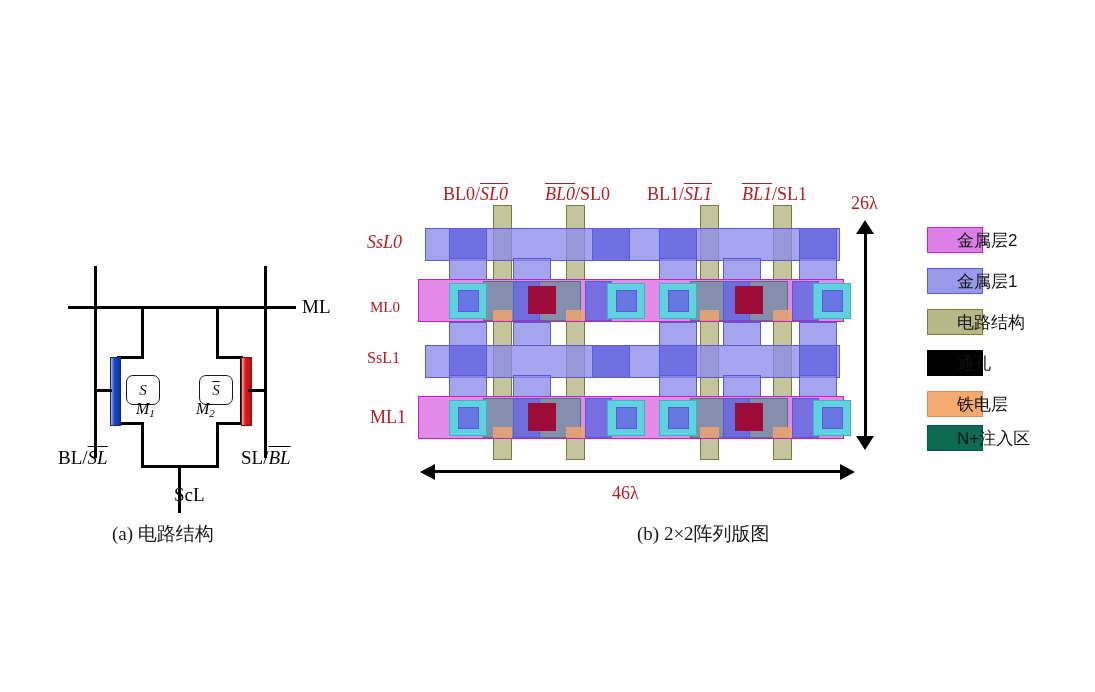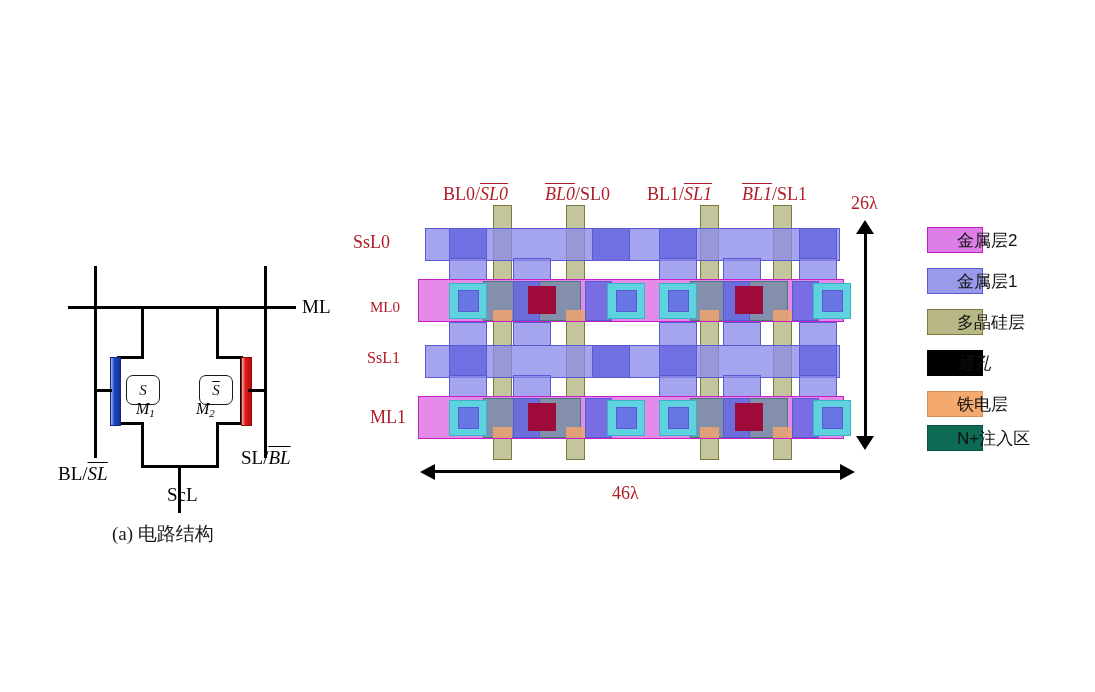--- a/index.html
+++ b/index.html
@@ -64,21 +64,21 @@
     <div class="cline" style="left:117px;top:422px;width:27px;height:3px;"></div>
     <div class="cline" style="left:141px;top:422px;width:3px;height:45px;"></div>
 
     <div class="cline" style="left:216px;top:356px;width:27px;height:3px;"></div>
     <div class="cline" style="left:240px;top:356px;width:3px;height:69px;"></div>
     <div class="cline" style="left:216px;top:422px;width:27px;height:3px;"></div>
     <div class="cline" style="left:216px;top:422px;width:3px;height:45px;"></div>
 
     <div class="cline" style="left:141px;top:465px;width:78px;height:3px;"></div>
     <div class="cline" style="left:178px;top:465px;width:3px;height:48px;"></div>
-    <div class="lbl blk" style="left:167px;top:484px;font-size:19px;">ScL</div>
+    <div class="lbl blk" style="left:174px;top:484px;font-size:19px;">ScL</div>
 
     <div class="vbar" style="left:110px;top:357px;width:9px;height:67px;
                 background:linear-gradient(90deg,#9fb4ef 0%,#1b48c4 38%,#1431a0 100%);
                 border:1px solid #0f2878;"></div>
     <div class="vbar" style="left:241px;top:357px;width:9px;height:67px;
                 background:linear-gradient(90deg,#f0b0b0 0%,#e01b1b 38%,#b90f0f 100%);
                 border:1px solid #8d0b0b;"></div>
 
     <div class="cline" style="left:94px;top:389px;width:18px;height:3px;"></div>
     <div class="cline" style="left:248px;top:389px;width:18px;height:3px;"></div>
@@ -90,21 +90,21 @@
       <span class="ovl">S</span>
     </div>
 
     <div class="lbl blk" style="left:136px;top:400px;font-size:16px;font-style:italic;">
       <span>M</span><span class="sub">1</span>
     </div>
     <div class="lbl blk" style="left:196px;top:400px;font-size:16px;font-style:italic;">
       <span>M</span><span class="sub">2</span>
     </div>
 
-    <div class="lbl blk" style="left:58px;top:463px;font-size:19px;text-align:right;">
+    <div class="lbl blk" style="left:58px;top:447px;font-size:19px;text-align:right;">
       <span>BL/</span><span class="ovl">SL</span>
     </div>
     <div class="lbl blk" style="left:241px;top:447px;font-size:19px;">
       <span>SL/</span><span class="ovl">BL</span>
     </div>
   </div>
 
   <div>
 
     <div class="lbl red" style="left:443px;top:184px;font-size:18px;">
@@ -113,21 +113,21 @@
     <div class="lbl red" style="left:545px;top:184px;font-size:18px;">
       <span class="ovl">BL0</span><span>/SL0</span>
     </div>
     <div class="lbl red" style="left:647px;top:184px;font-size:18px;">
       <span>BL1/</span><span class="ovl">SL1</span>
     </div>
     <div class="lbl red" style="left:742px;top:184px;font-size:18px;">
       <span class="ovl">BL1</span><span>/SL1</span>
     </div>
 
-    <div class="lbl red" style="left:353px;top:232px;font-size:18px;">SsL0</div>
+    <div class="lbl red" style="left:367px;top:232px;font-size:18px;font-style:italic;">SsL0</div>
     <div class="lbl red" style="left:370px;top:299px;font-size:15px;">ML0</div>
     <div class="lbl red" style="left:367px;top:349px;font-size:16px;">SsL1</div>
     <div class="lbl red" style="left:370px;top:407px;font-size:18px;">ML1</div>
 
     <div class="box poly" style="left:493px;top:205px;width:19px;height:255px;"></div>
     <div class="box poly" style="left:566px;top:205px;width:19px;height:255px;"></div>
     <div class="box poly" style="left:700px;top:205px;width:19px;height:255px;"></div>
     <div class="box poly" style="left:773px;top:205px;width:19px;height:255px;"></div>
 
     <div>
@@ -241,27 +241,28 @@
   </div>
 
   <div>
     <div class="lgsw" style="left:927px;top:227px;background:#dd7fe6;border:1.6px solid #c21fc7;"></div>
     <div class="lgtx" style="left:957px;top:229px;">金属层2</div>
 
     <div class="lgsw" style="left:927px;top:268px;background:#9a9aea;border:1.6px solid #5a5ad2;"></div>
     <div class="lgtx" style="left:957px;top:270px;">金属层1</div>
 
     <div class="lgsw" style="left:927px;top:309px;background:#b7b886;border:1.6px solid #7a7a3c;"></div>
-    <div class="lgtx" style="left:957px;top:311px;">多晶硅层</div>
+    <div class="lgtx" style="left:957px;top:311px;">电路结构</div>
 
     <div class="lgsw" style="left:927px;top:350px;background:#000000;border:1.6px solid #000000;"></div>
-    <div class="lgtx" style="left:957px;top:352px;font-style:italic;">通孔</div>
+    <div class="lgtx" style="left:957px;top:352px;">通孔</div>
 
     <div class="lgsw" style="left:927px;top:391px;background:#f4a96f;border:1.6px solid #d98f55;"></div>
     <div class="lgtx" style="left:957px;top:393px;">铁电层</div>
 
     <div class="lgsw" style="left:927px;top:425px;background:#0d6b54;border:1.6px solid #0a5542;"></div>
     <div class="lgtx" style="left:957px;top:427px;text-align:center;">N+注入区</div>
   </div>
 
   <div class="cap" style="left:112px;top:521px;">(a) 电路结构</div>
+  <div class="cap" style="left:637px;top:521px;">(b) 2×2阵列版图</div>
 
 </div>
 
 </body></html>

